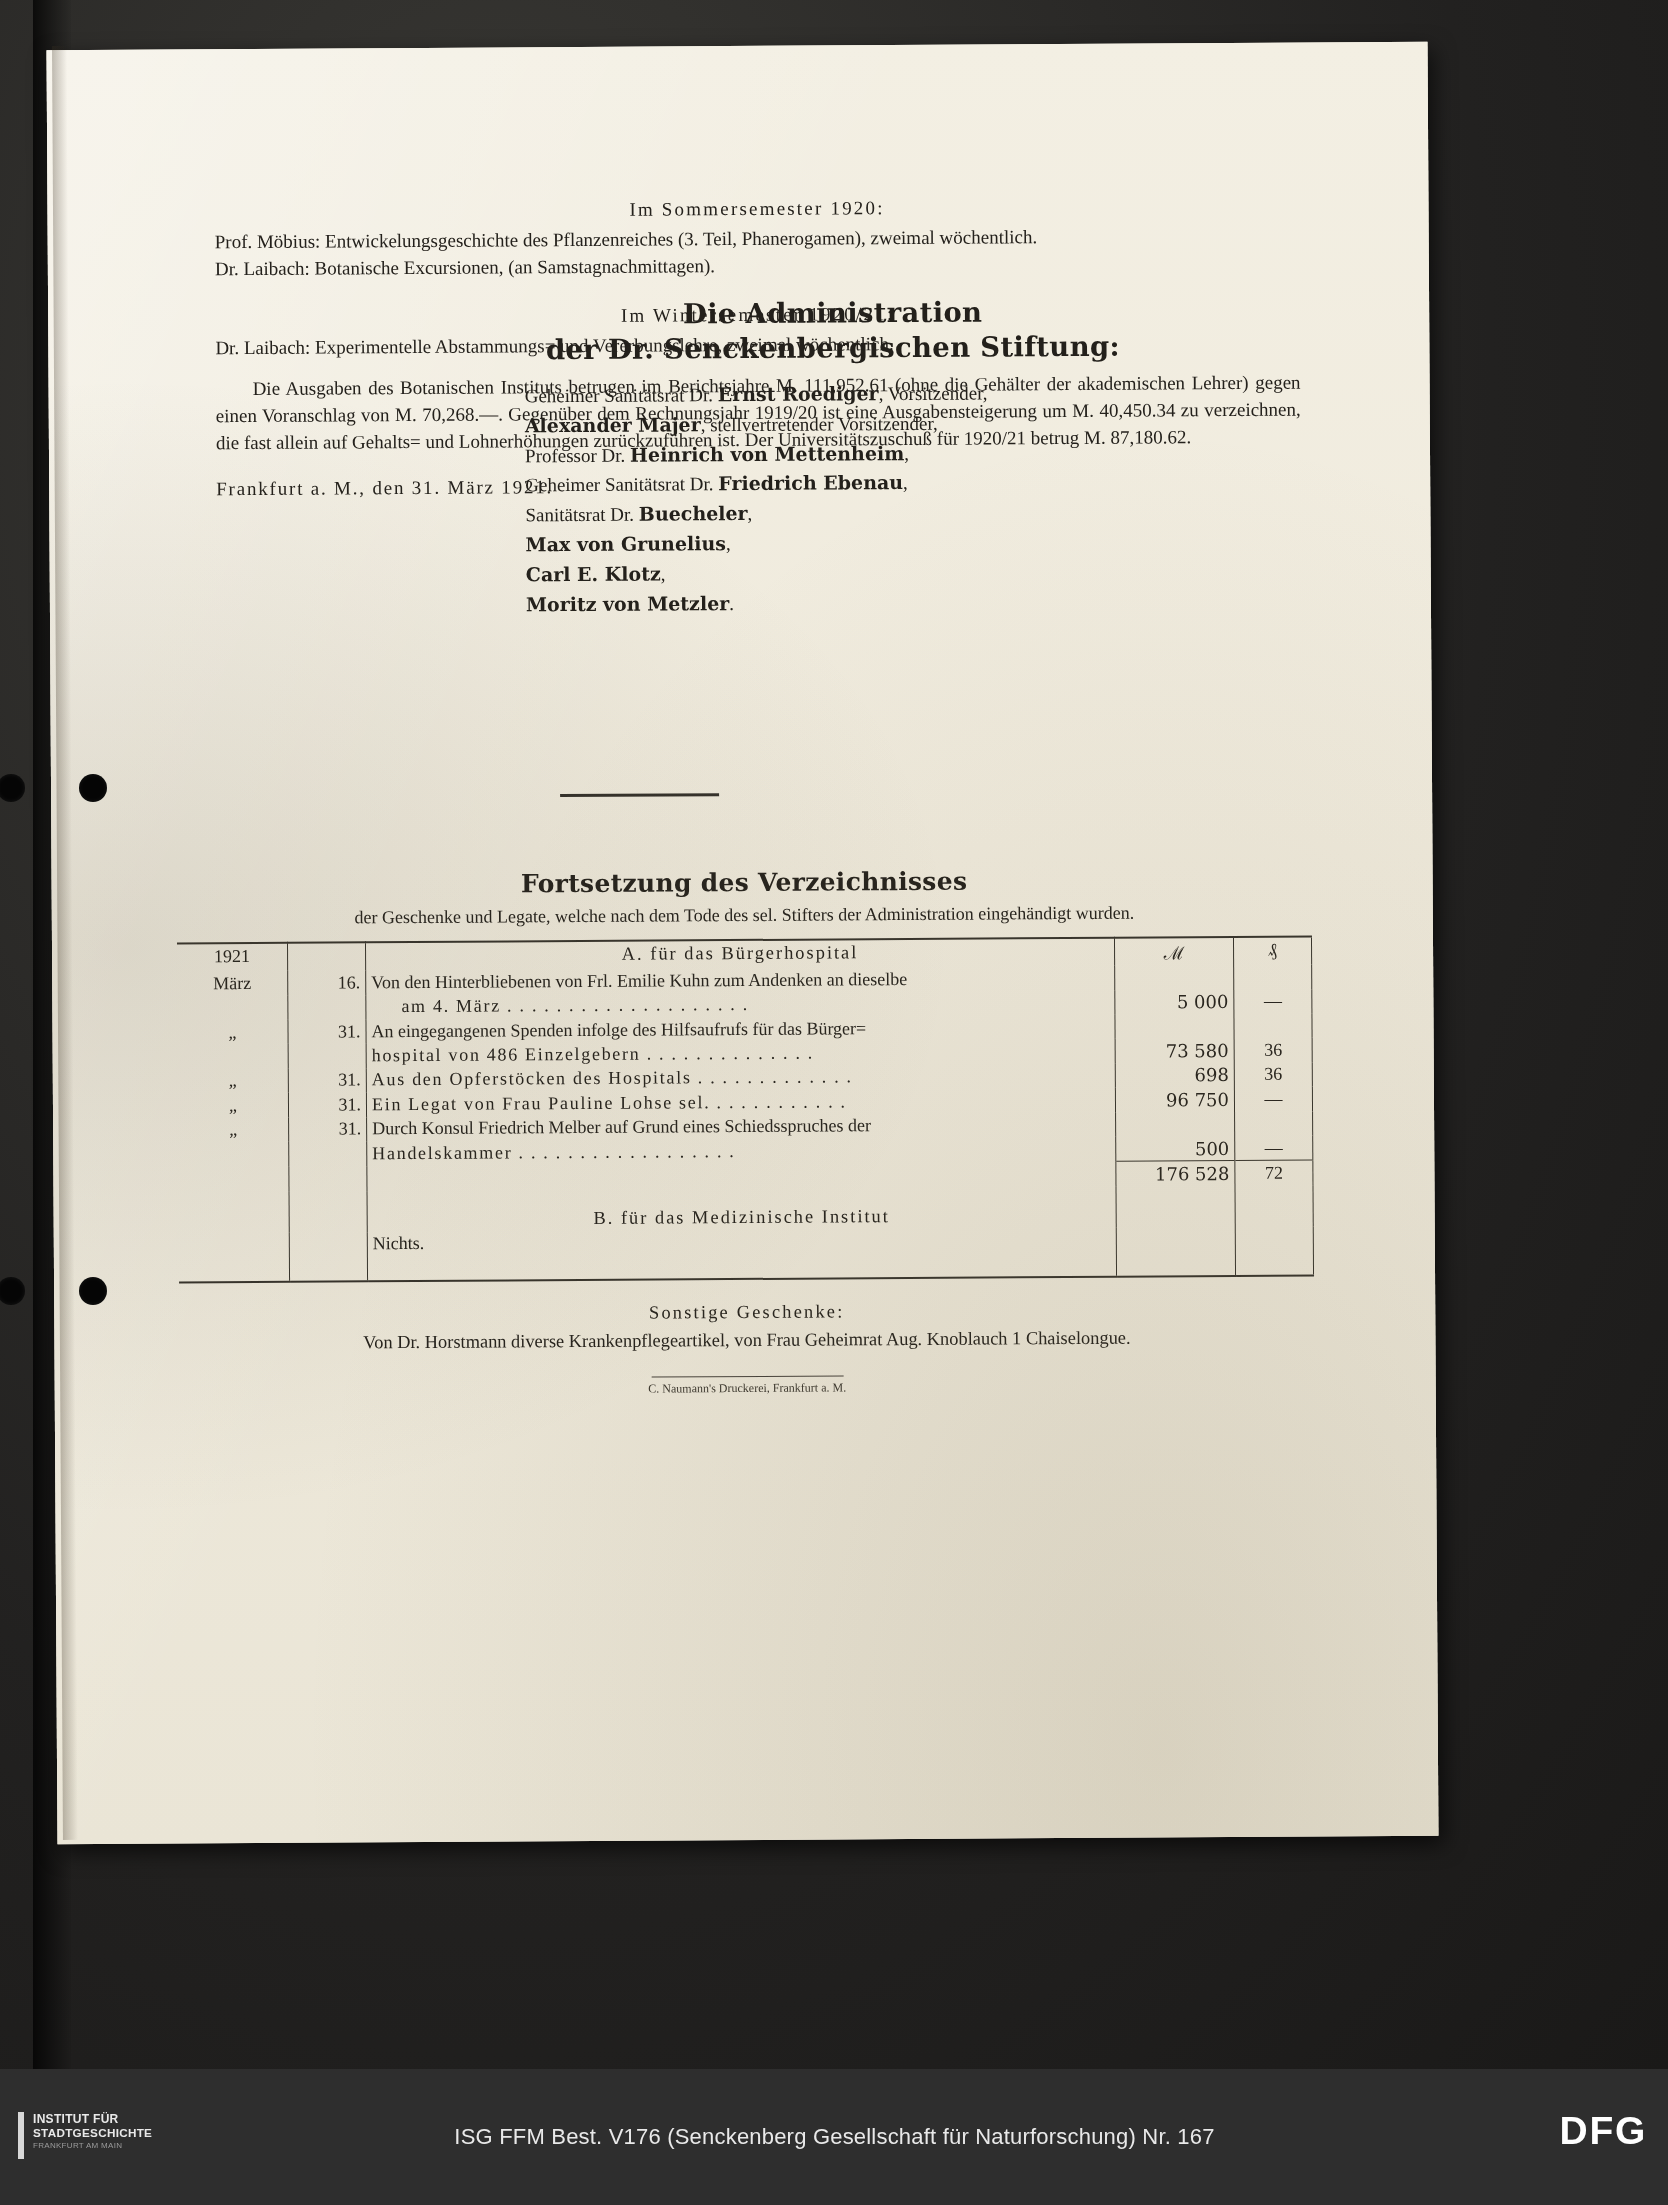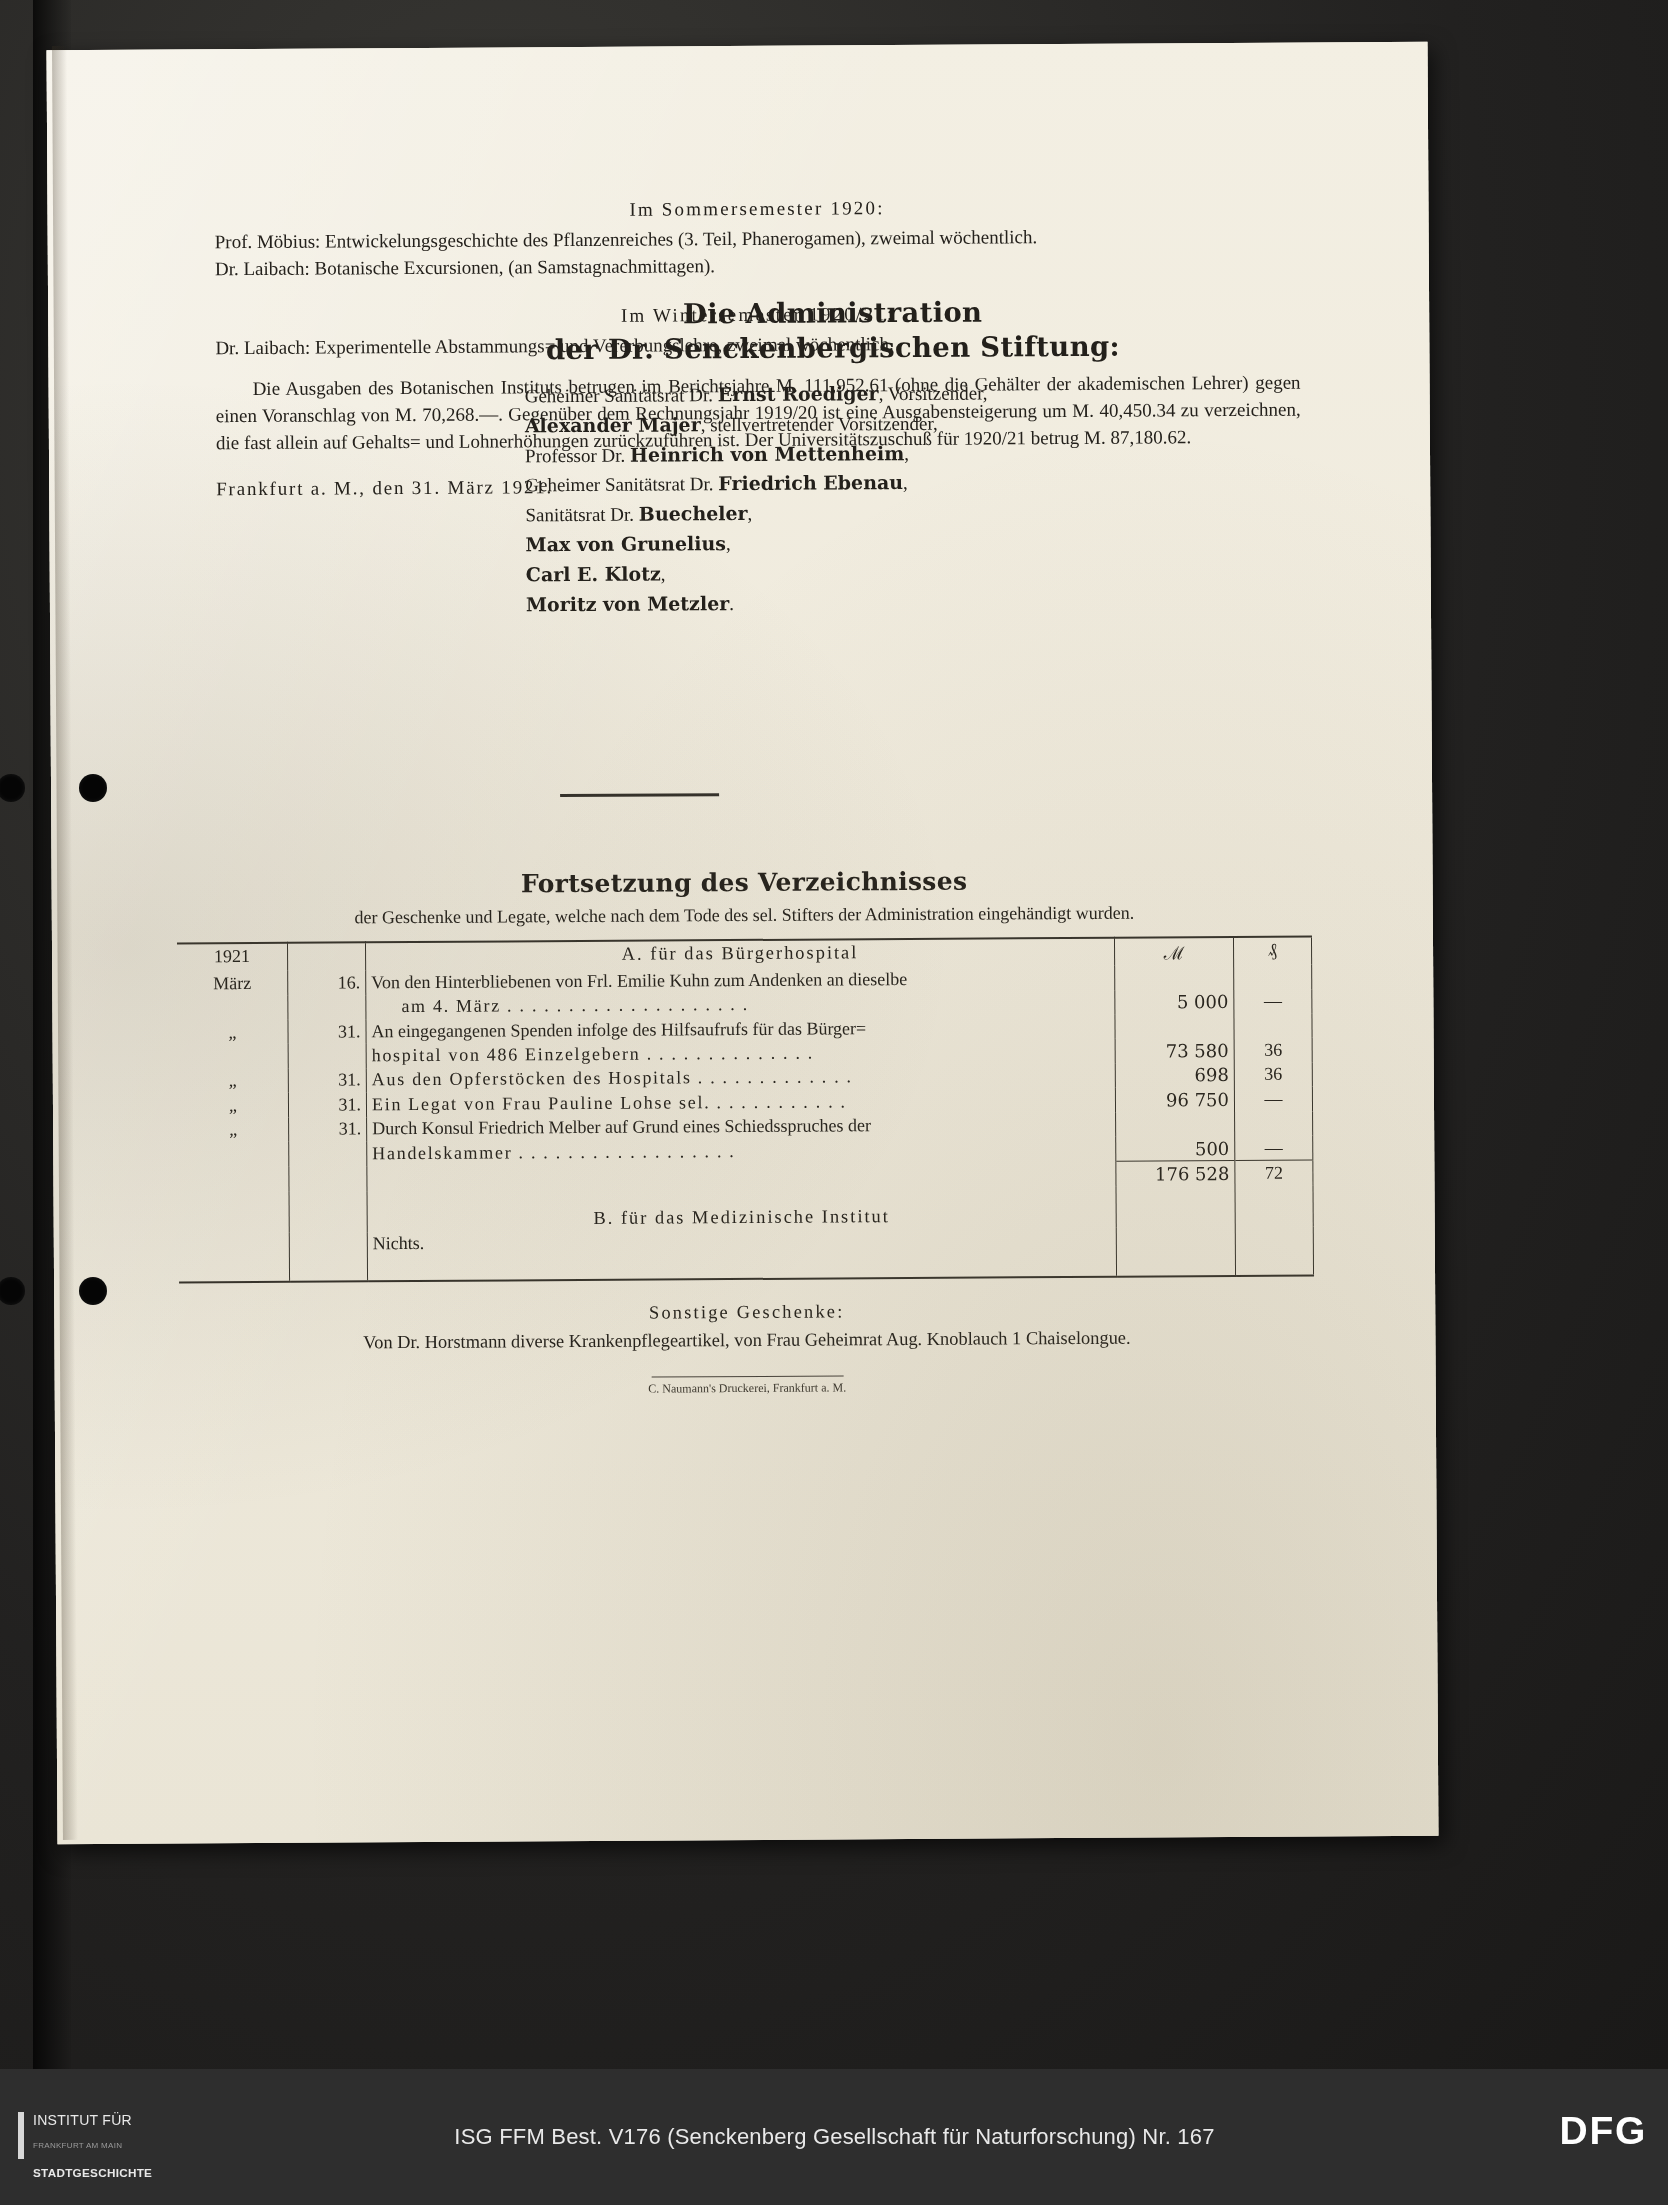--- a/index.html
+++ b/index.html
@@ -216,22 +216,22 @@
     line-height: 136px;
     font-size: 22px;
     letter-spacing: 0.2px;
   }
   .isg-bar {
     position: absolute;
     left: 18.4px; top: 43px;
     width: 58px; height: 47px;
     border-left: 6.7px solid #d8d8d8;
   }
-  .isg-l1 { position:absolute; left: 33px; top: 43px; font-size: 14px; font-weight: normal; letter-spacing:0.3px;}
-  .isg-l2 { position:absolute; left: 33px; top: 57px; font-size: 11.7px; font-weight: bold; letter-spacing:0.3px;margin-top:40px;}
+  .isg-l1 { position:absolute; left: 33px; top: 43px; font-size: 12px; font-weight: bold; letter-spacing:0.3px;}
+  .isg-l2 { position:absolute; left: 33px; top: 57px; font-size: 11.7px; font-weight: bold; letter-spacing:0.3px;}
   .isg-l3 { position:absolute; left: 33px; top: 72px; font-size: 8px; color:#9b9b9b; letter-spacing:0.3px;}
   .dfg {
     position: absolute;
     right: 22px; top: 40px;
     font-family: "Liberation Sans", sans-serif;
     font-weight: bold;
     font-size: 39px;
     letter-spacing: 1.7px;
     color: #ffffff;
   }

